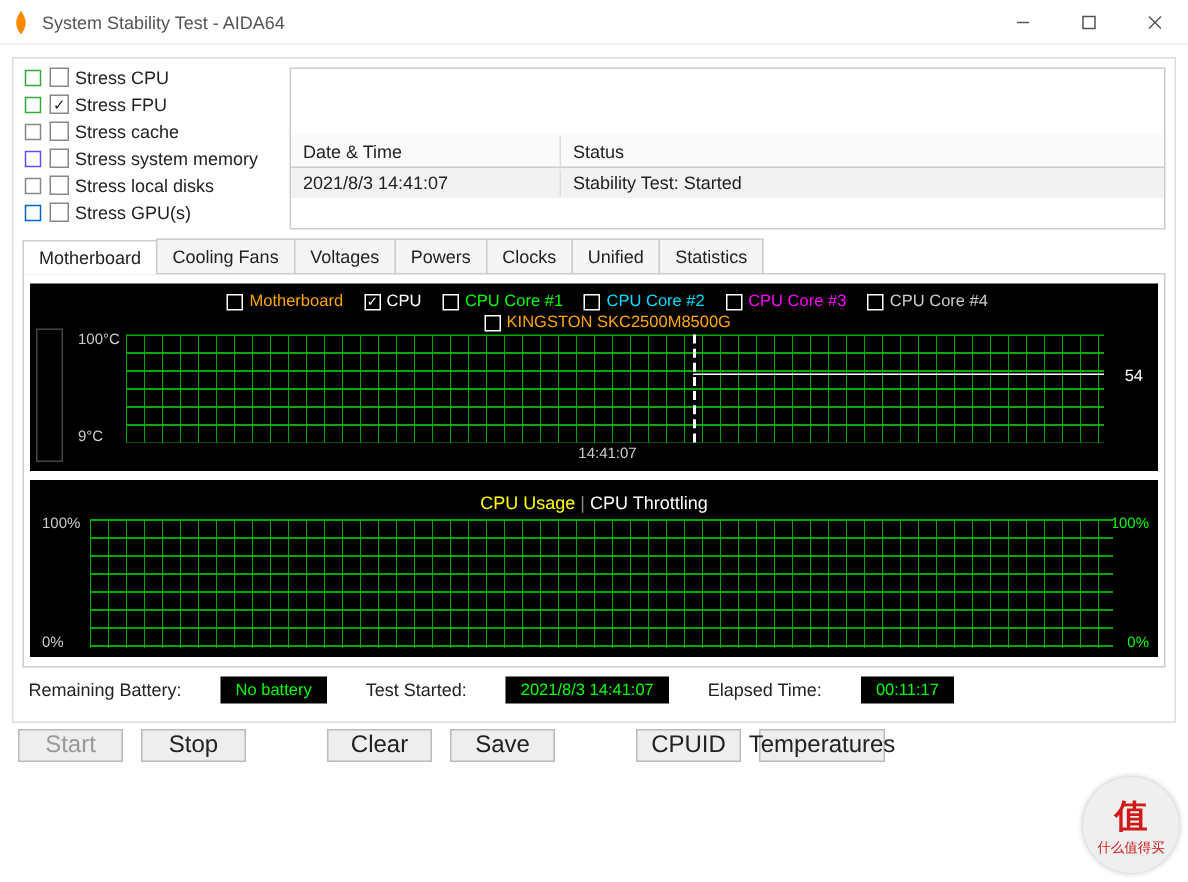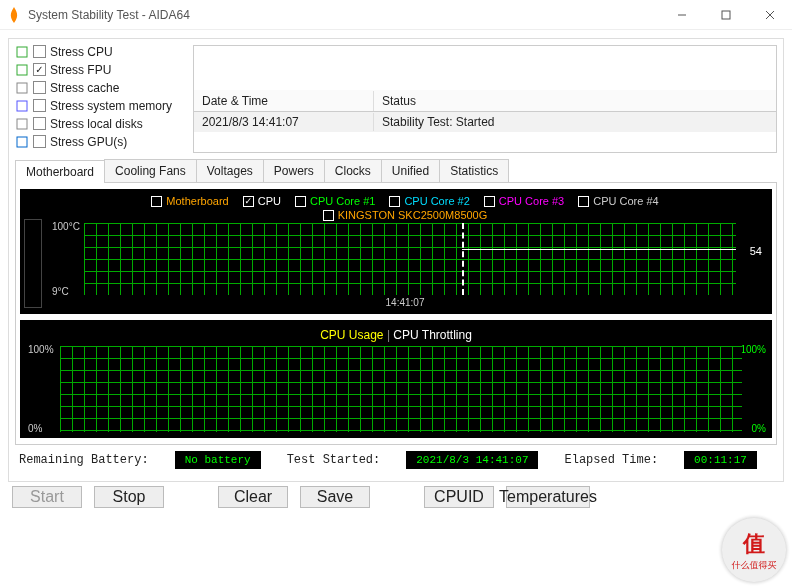--- a/index.html
+++ b/index.html
@@ -92,21 +92,21 @@
   .rlabel.top { top:-2px; }
   .rlabel.bot { bottom:-2px; }
   .temp-line {
     position:absolute; right:0; width:42%; height:1px; background:#fff; top:36%;
   }
   .vline { position:absolute; left:58%; top:0; bottom:0; width:0; border-left:2px dashed #fff; }
   .temp-val { position:absolute; right:-26px; top:30%; color:#fff; font-size:11px; }
   .xlabel { text-align:center; color:#ccc; font-size:10px; margin-top:2px;}
   .cpu-title { text-align:center; font-size:12px; margin:4px 0;}
   .cpu-title .u { color:#ff0; } .cpu-title .t { color:#fff;} .cpu-title .sep{color:#888;}
-  .status-row { display:flex; gap:26px; align-items:center; padding:6px 4px;font-family:Liberation Mono, monospace;}
+  .status-row { display:flex; gap:26px; align-items:center; padding:6px 4px;}
   .status-label { color:#222; }
   .status-val {
     background:#000; color:#0f0; padding:3px 10px; font-size:11px;
   }
   .btn-row { display:flex; gap:12px; padding:4px; }
   .btn {
     width:70px; height:22px; border:1px solid #bbb; background:#eee;
     display:flex; align-items:center; justify-content:center; font-size:16px;
   }
   .btn.disabled { color:#999; }

